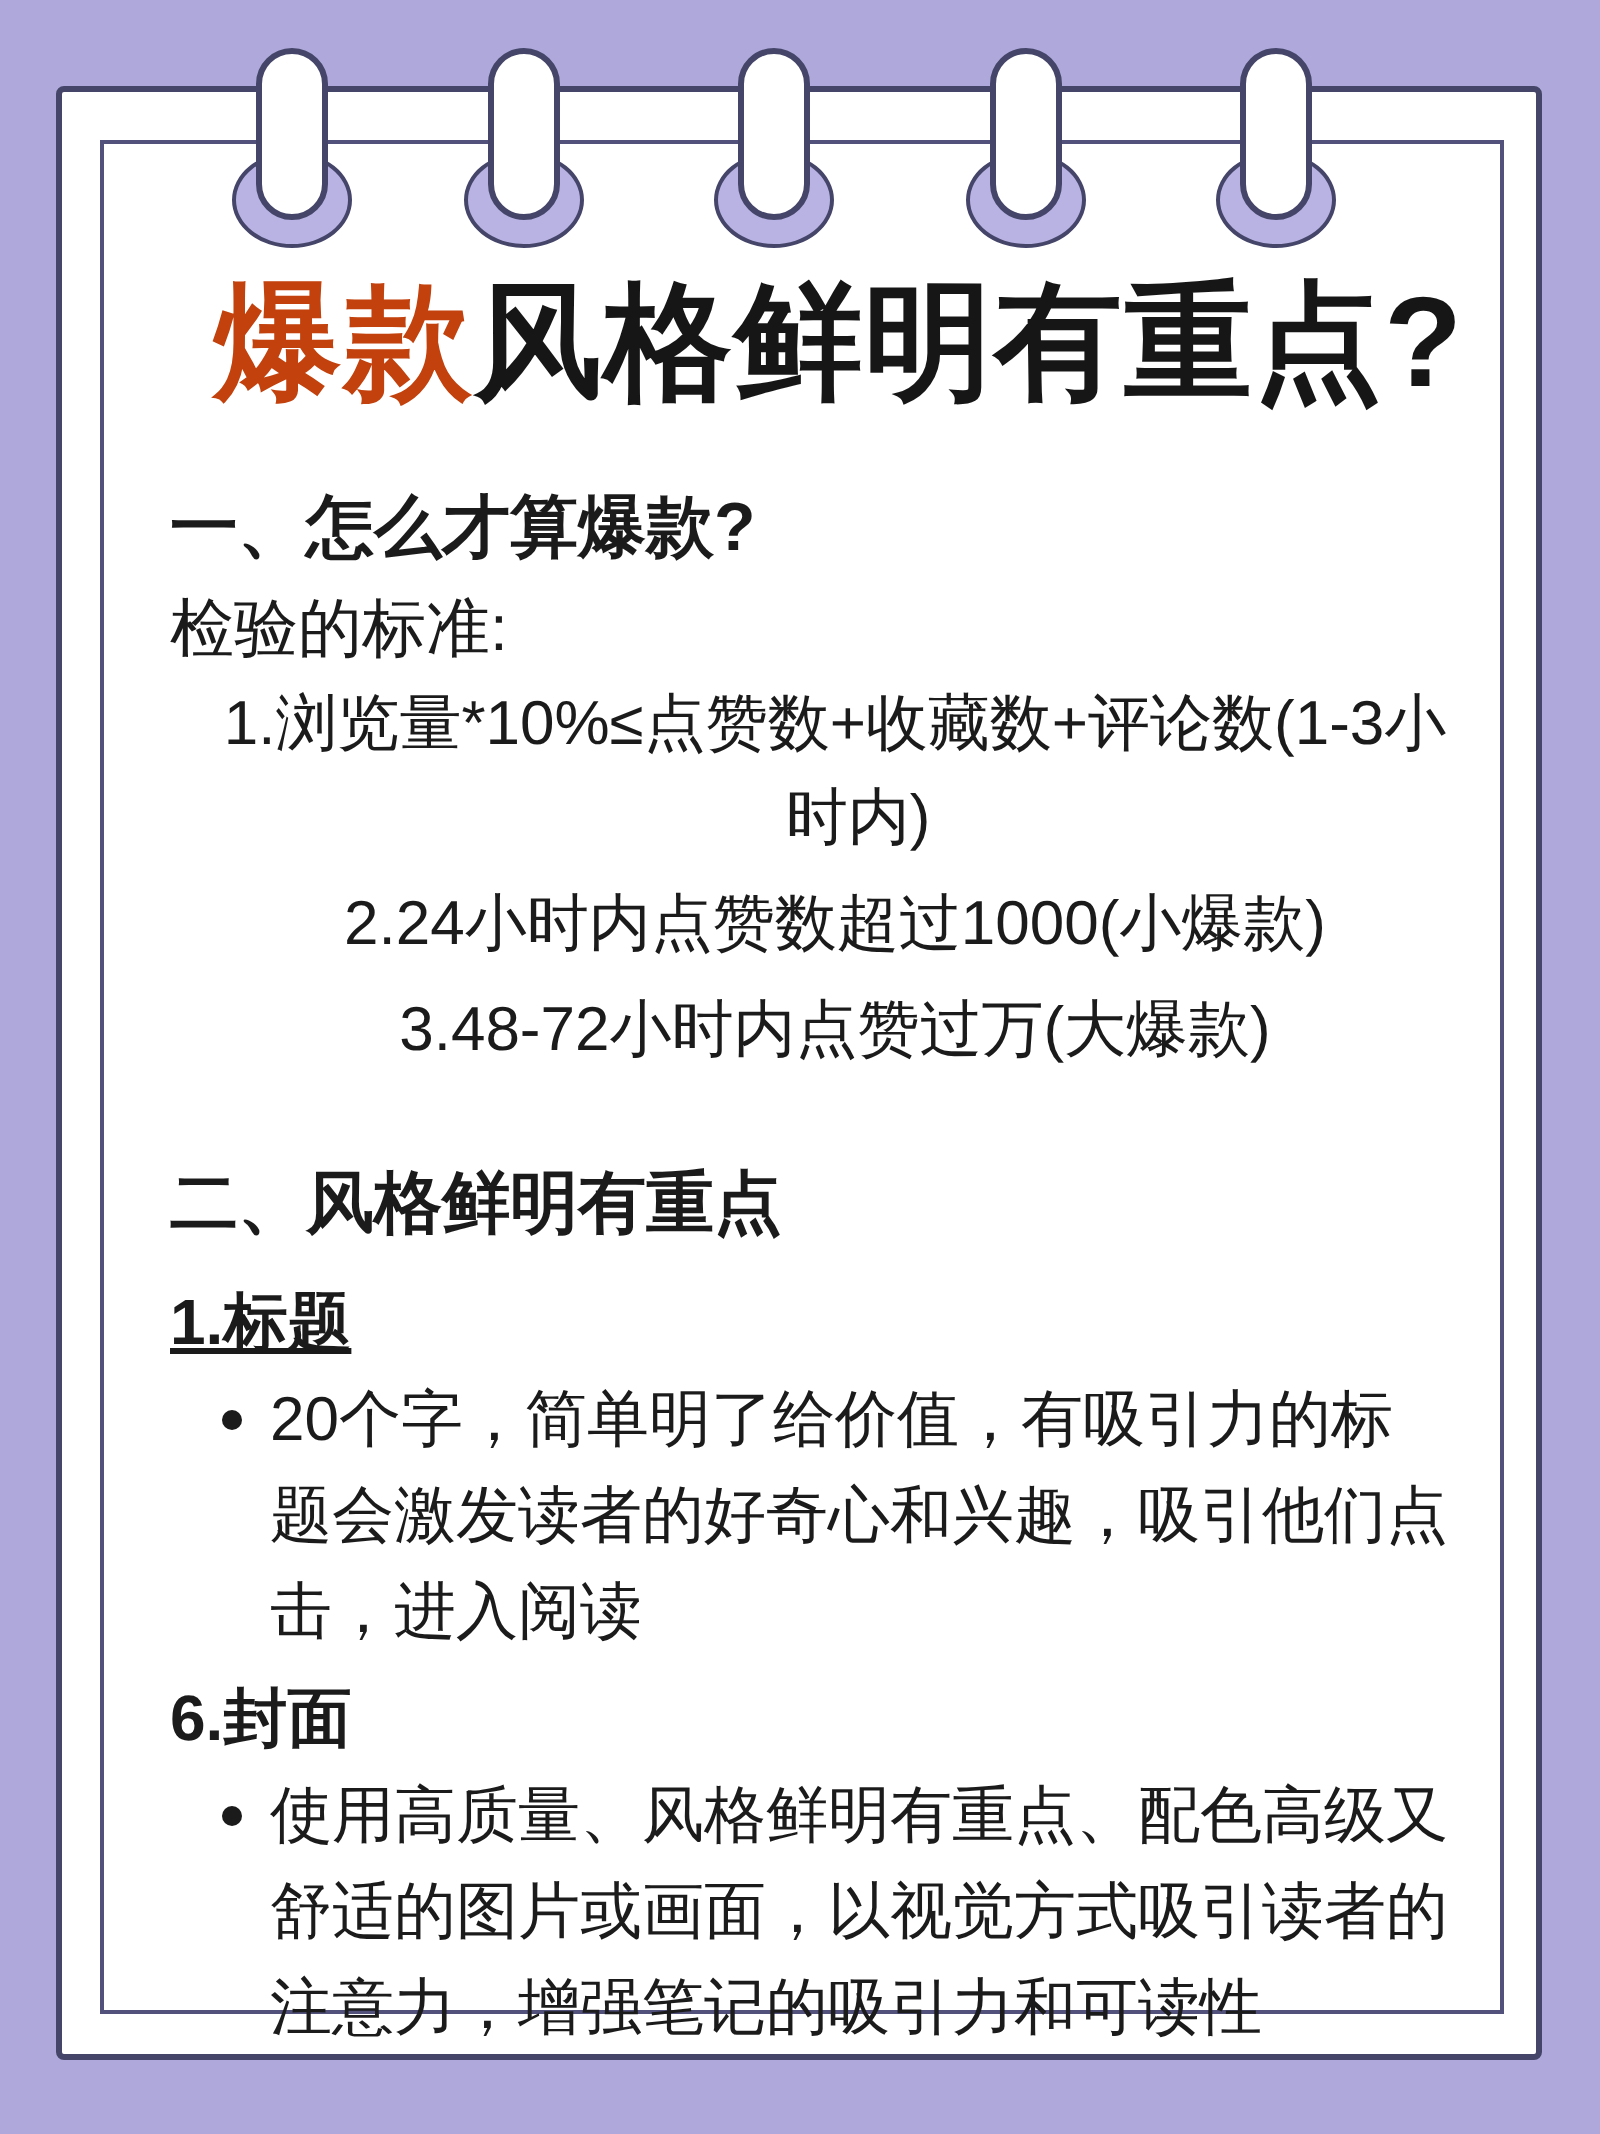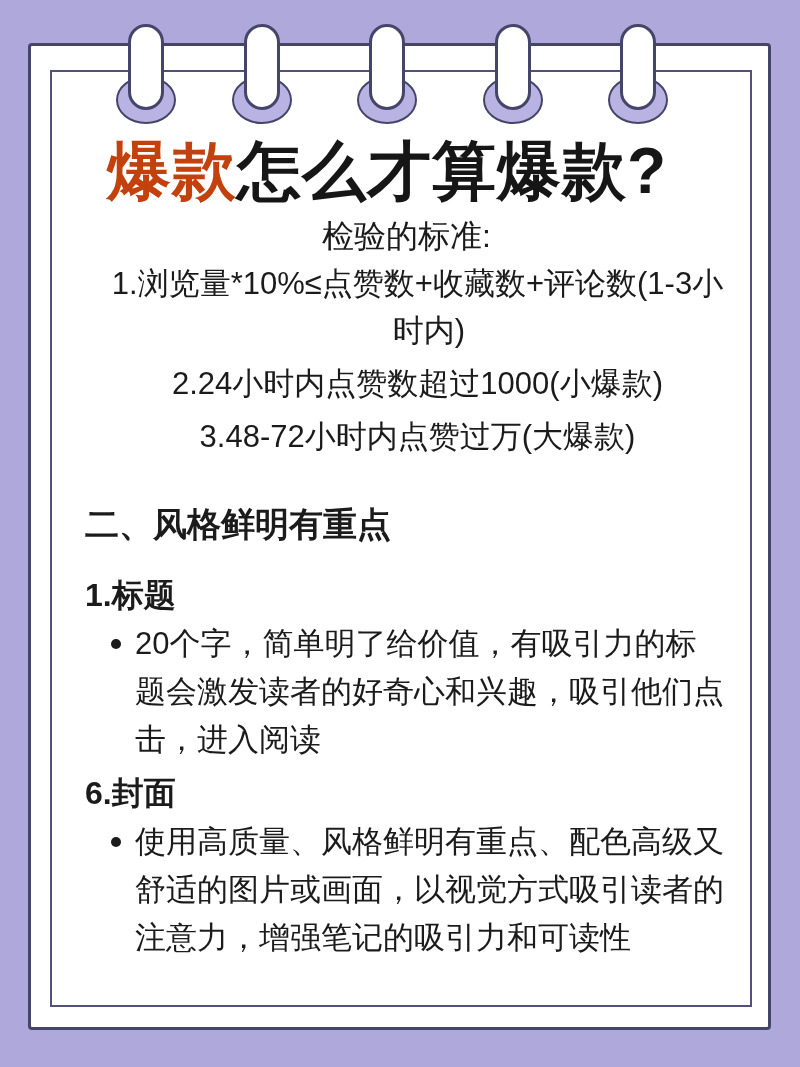--- a/index.html
+++ b/index.html
@@ -70,42 +70,41 @@
     color: #1b1b1b;
   }
   .sec1-heading { margin-top: 34px; }
   .sec2-heading { margin-top: 42px; }
 
   .intro {
     font-size: 32px;
     line-height: 44px;
     color: #1b1b1b;
     margin-top: 6px;
-    text-align: center;
   }
 
   .num-list { margin-top: 2px; }
   .num-item {
     font-size: 31px;
     line-height: 47px;
     color: #1b1b1b;
     padding-left: 45px;
     text-indent: -23px;
     margin-bottom: 6px;
     max-width: 645px;
     text-align: center;
   }
 
   .sub-label {
     font-size: 32px;
     line-height: 42px;
     font-weight: bold;
     color: #1b1b1b;
   }
-  .label-1 { margin-top: 28px; }
+  .label-1 { margin-top: 16px; text-decoration: underline; }
   .label-2 { margin-top: 8px; }
 
   .bullet-item {
     position: relative;
     font-size: 31px;
     line-height: 48px;
     color: #1b1b1b;
     padding-left: 50px;
     margin-top: 4px;
     max-width: 640px;
@@ -139,22 +138,23 @@
   <span class="hole"></span>
   <span class="loop"></span>
 </div>
 <div class="ring" style="left:638px">
   <span class="hole"></span>
   <span class="loop"></span>
 </div>
 
 <div class="inner-card">
 
-  <h1 class="title"><span class="hl">爆款</span><span>怎么才算爆款?</span></h1>
+  <h1 class="title"><span class="hl">爆款</span><span>风格鲜明有重点?</span></h1>
 
+  <h2 class="sec-heading sec1-heading">一、怎么才算爆款?</h2>
   <div class="intro">检验的标准:</div>
 
   <div class="num-list">
     <div class="num-item">1.浏览量*10%≤点赞数+收藏数+评论数(1-3小时内)</div>
     <div class="num-item">2.24小时内点赞数超过1000(小爆款)</div>
     <div class="num-item">3.48-72小时内点赞过万(大爆款)</div>
   </div>
 
   <h2 class="sec-heading sec2-heading">二、风格鲜明有重点</h2>
 

